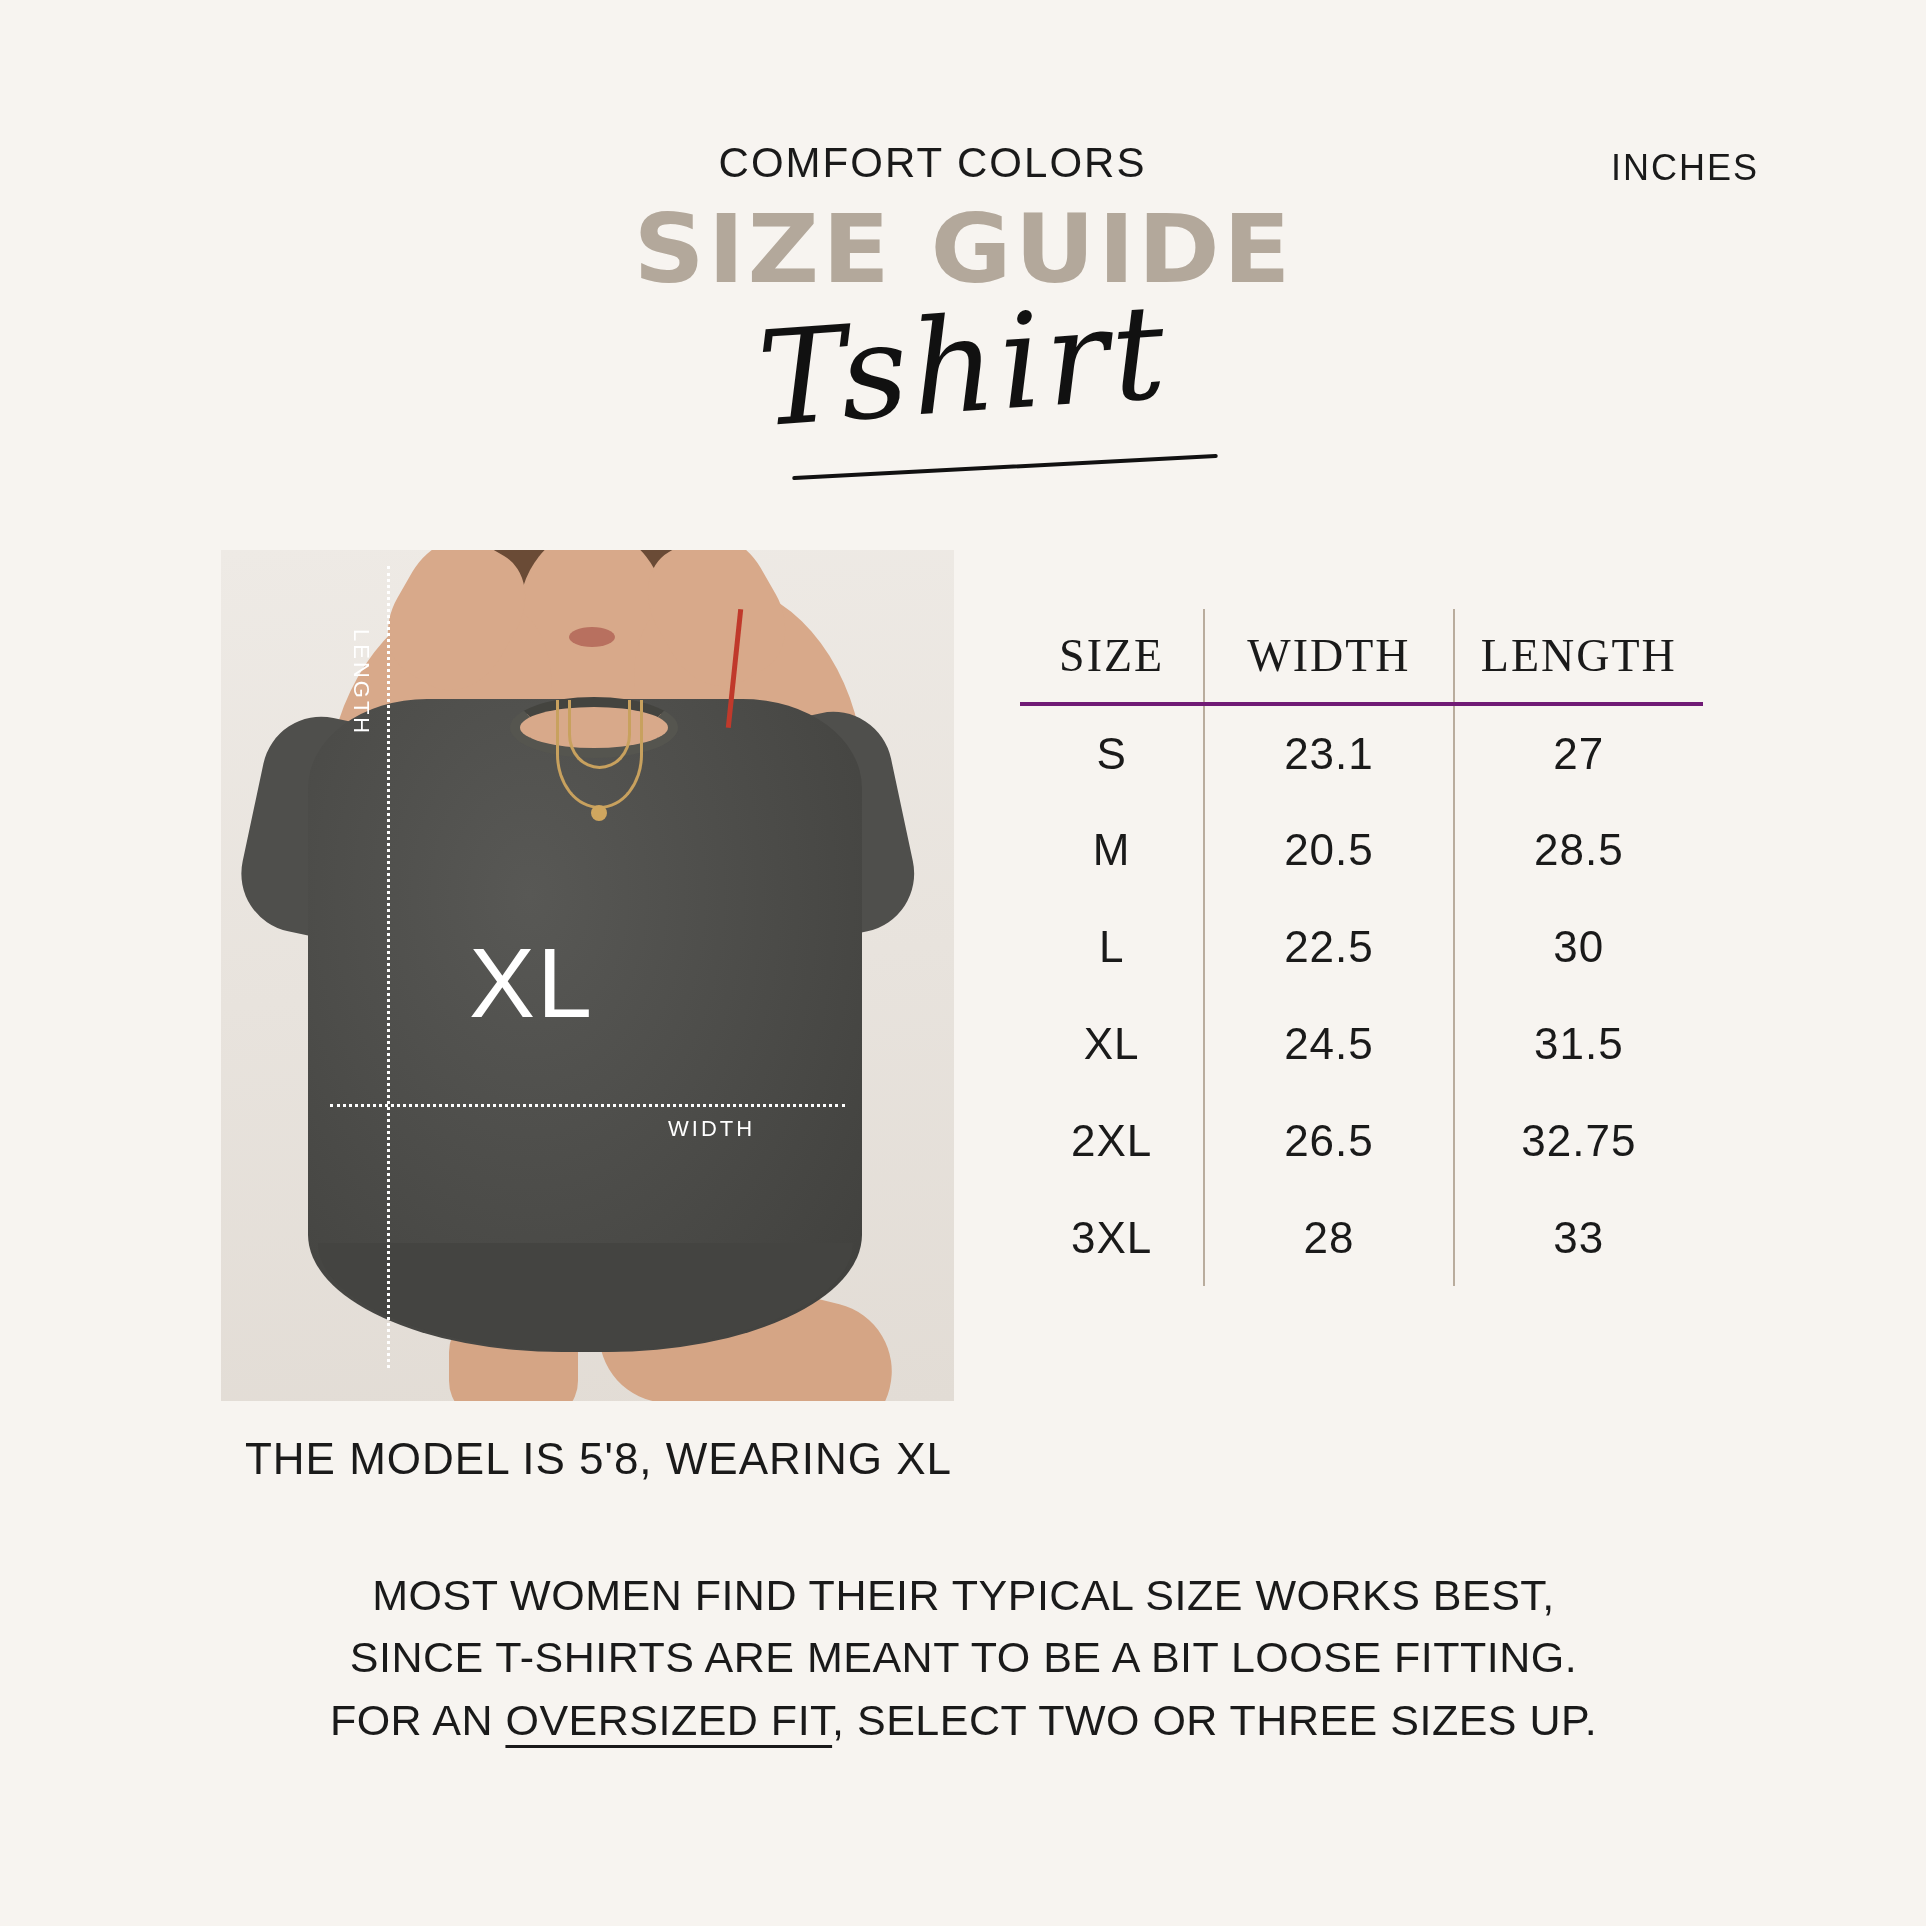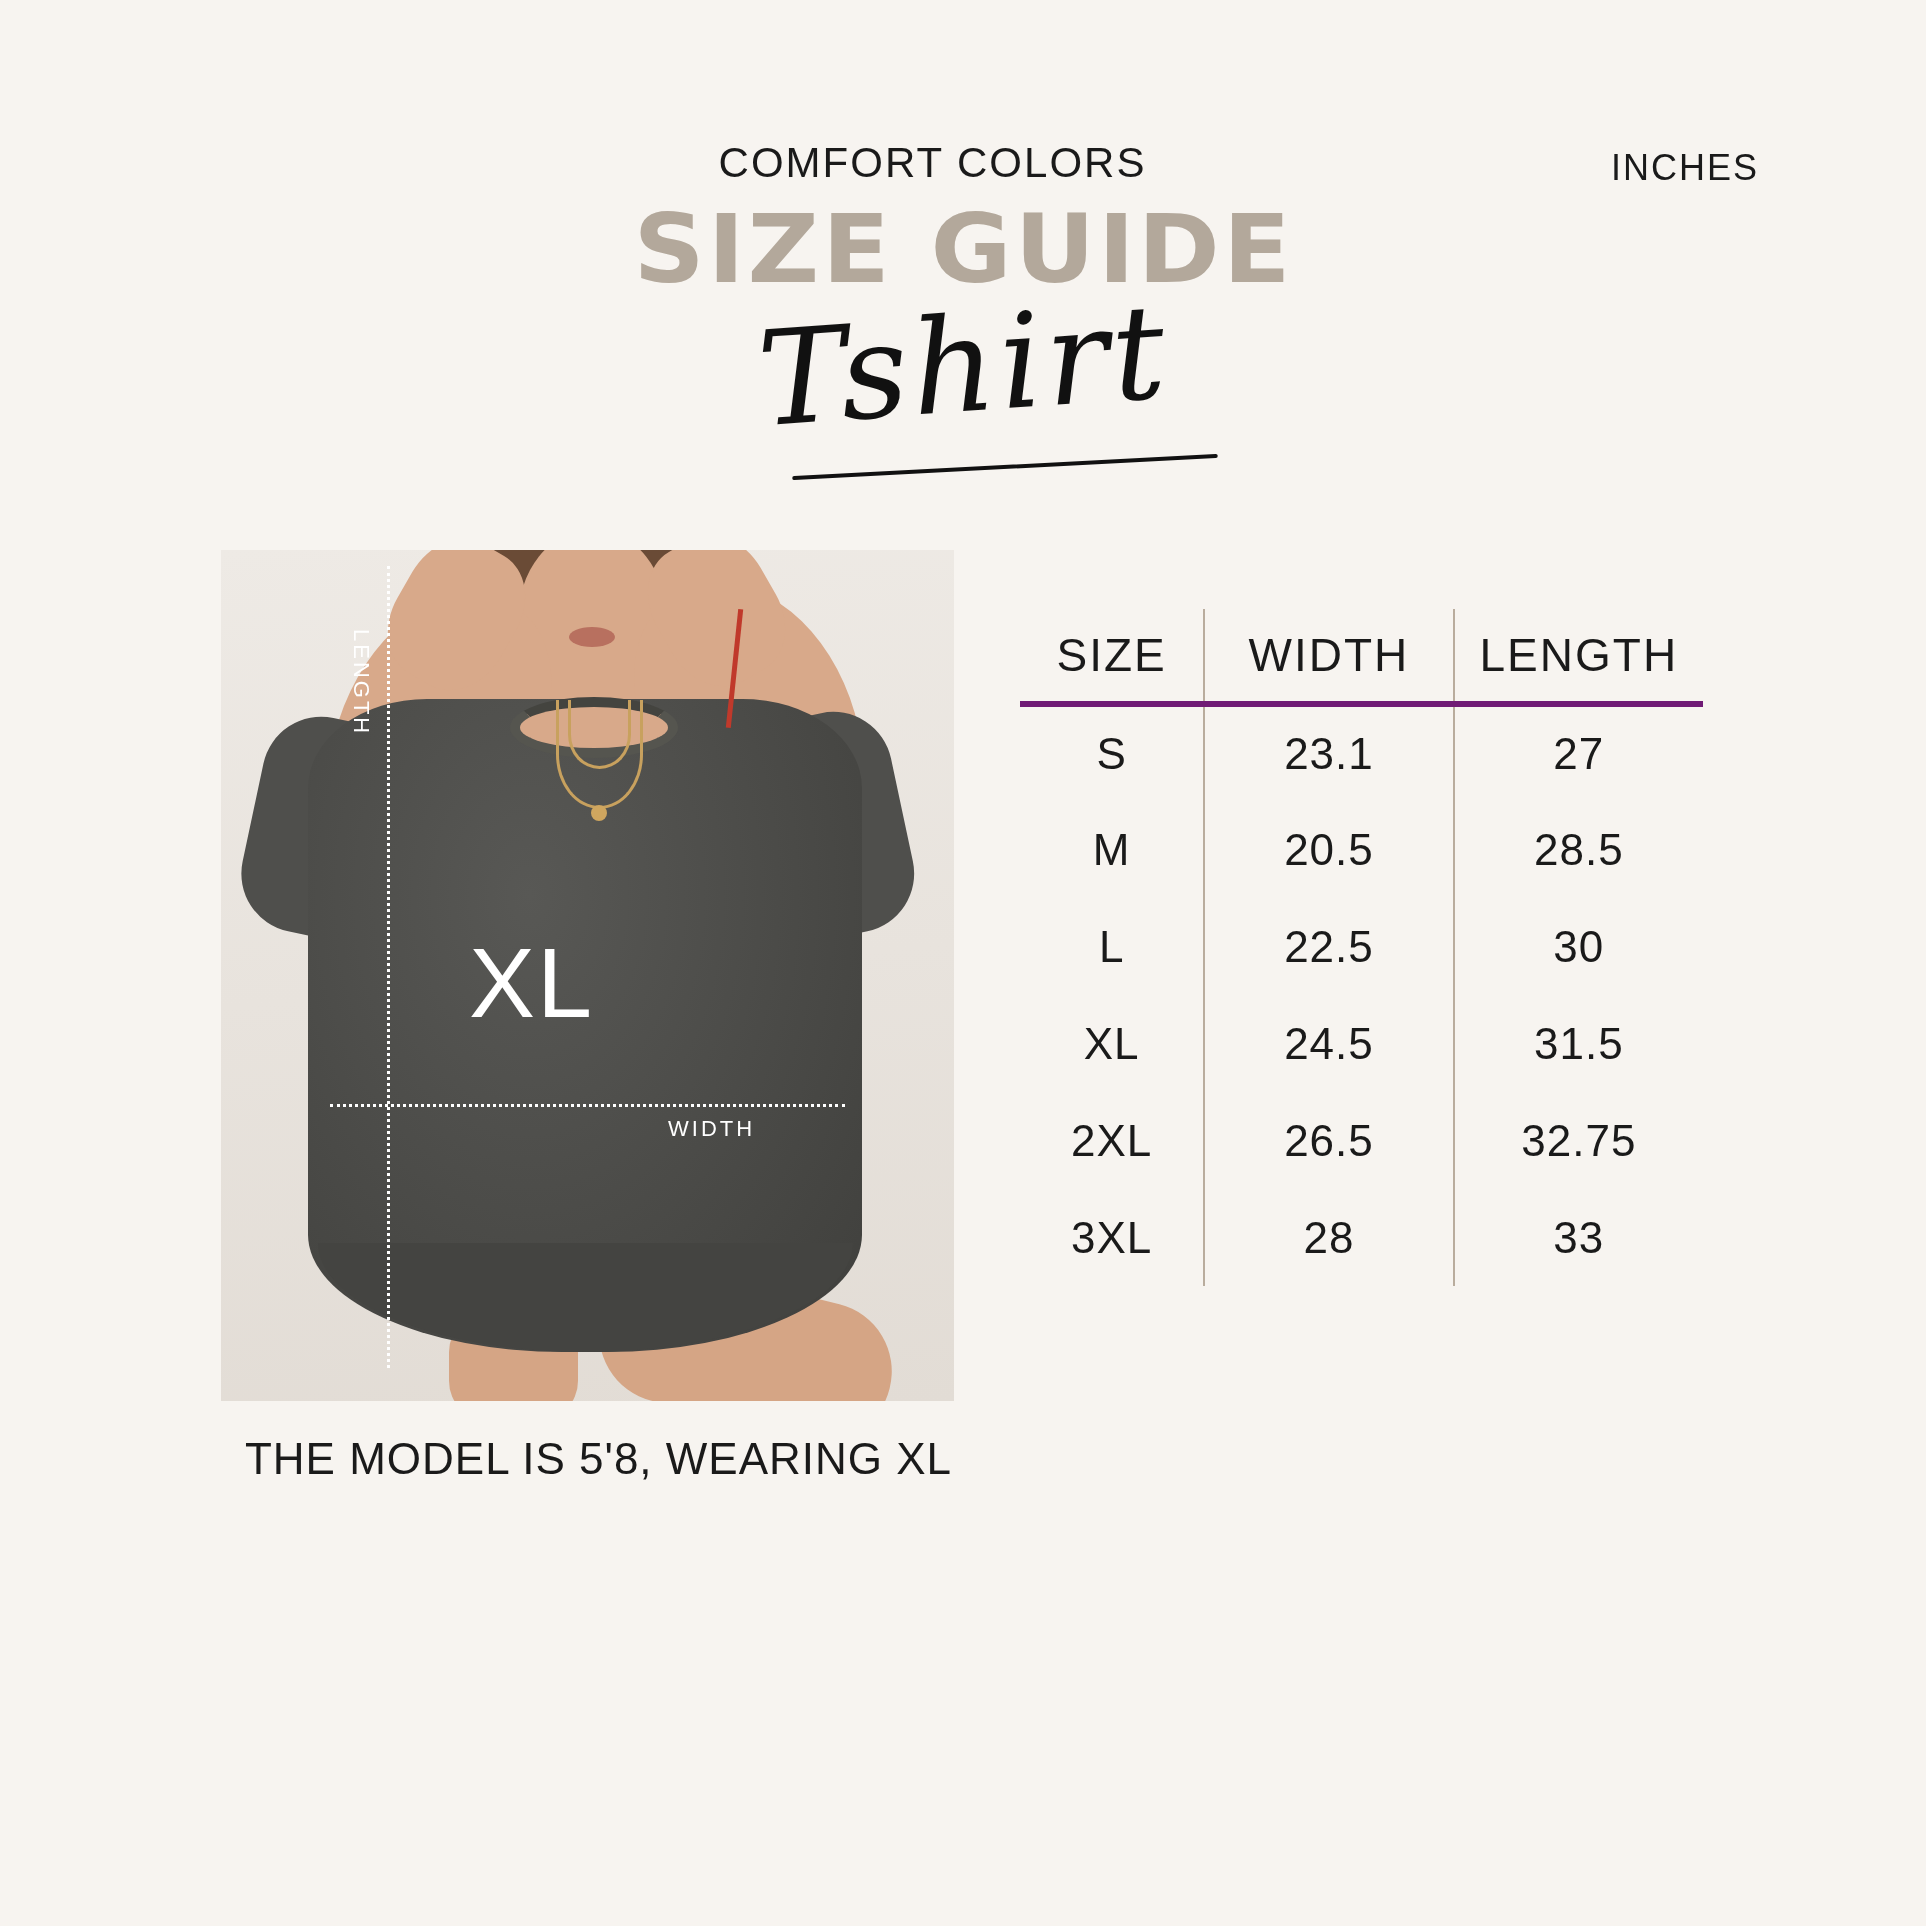--- a/index.html
+++ b/index.html
@@ -172,21 +172,21 @@
   .table-wrap {
     position:absolute; left:1020px; top:609px; width:683px;
   }
   table.size-table { border-collapse: collapse; width:683px; }
   table.size-table th, table.size-table td {
     text-align:center; color:#1a1a1a; font-weight:400;
     padding:0; height:97px; vertical-align:middle;
   }
   table.size-table th { font-size:46px; letter-spacing:2px; height:95px; }
   table.size-table td { font-size:44px; letter-spacing:1px; }
-  table.size-table thead tr { border-bottom:6px solid #701a75; }
+  table.size-table thead tr { border-bottom:4px solid #701a75;font-family:Liberation Serif, serif; }
   table.size-table th:nth-child(1), table.size-table td:nth-child(1) { width:184px; }
   table.size-table th:nth-child(2), table.size-table td:nth-child(2) { width:249px; border-left:2px solid #b9ac9d; border-right:2px solid #b9ac9d; }
   table.size-table th:nth-child(3), table.size-table td:nth-child(3) { width:249px; }
 
   
   .footer {
     position:absolute; left:0; top:1564px; width:1927px; text-align:center;
     font-size:43px; line-height:1.45; letter-spacing:0.5px; color:#1a1a1a;
   }
   .footer .underline { text-decoration: underline; text-underline-offset: 10px; text-decoration-thickness: 3px; }
@@ -269,15 +269,20 @@
         </tr>
         <tr>
           <td>3XL</td>
           <td>28</td>
           <td>33</td>
         </tr>
       </tbody>
     </table>
   </div>
 
+  <div class="footer">
+    <div>MOST WOMEN FIND THEIR TYPICAL SIZE WORKS BEST,</div>
+    <div>SINCE T-SHIRTS ARE MEANT TO BE A BIT LOOSE FITTING.</div>
+    <div><span>FOR AN </span><span class="underline">OVERSIZED FIT</span><span>, SELECT TWO OR THREE SIZES UP.</span></div>
+  </div>
 
 </div>
 
 
 </body></html>

